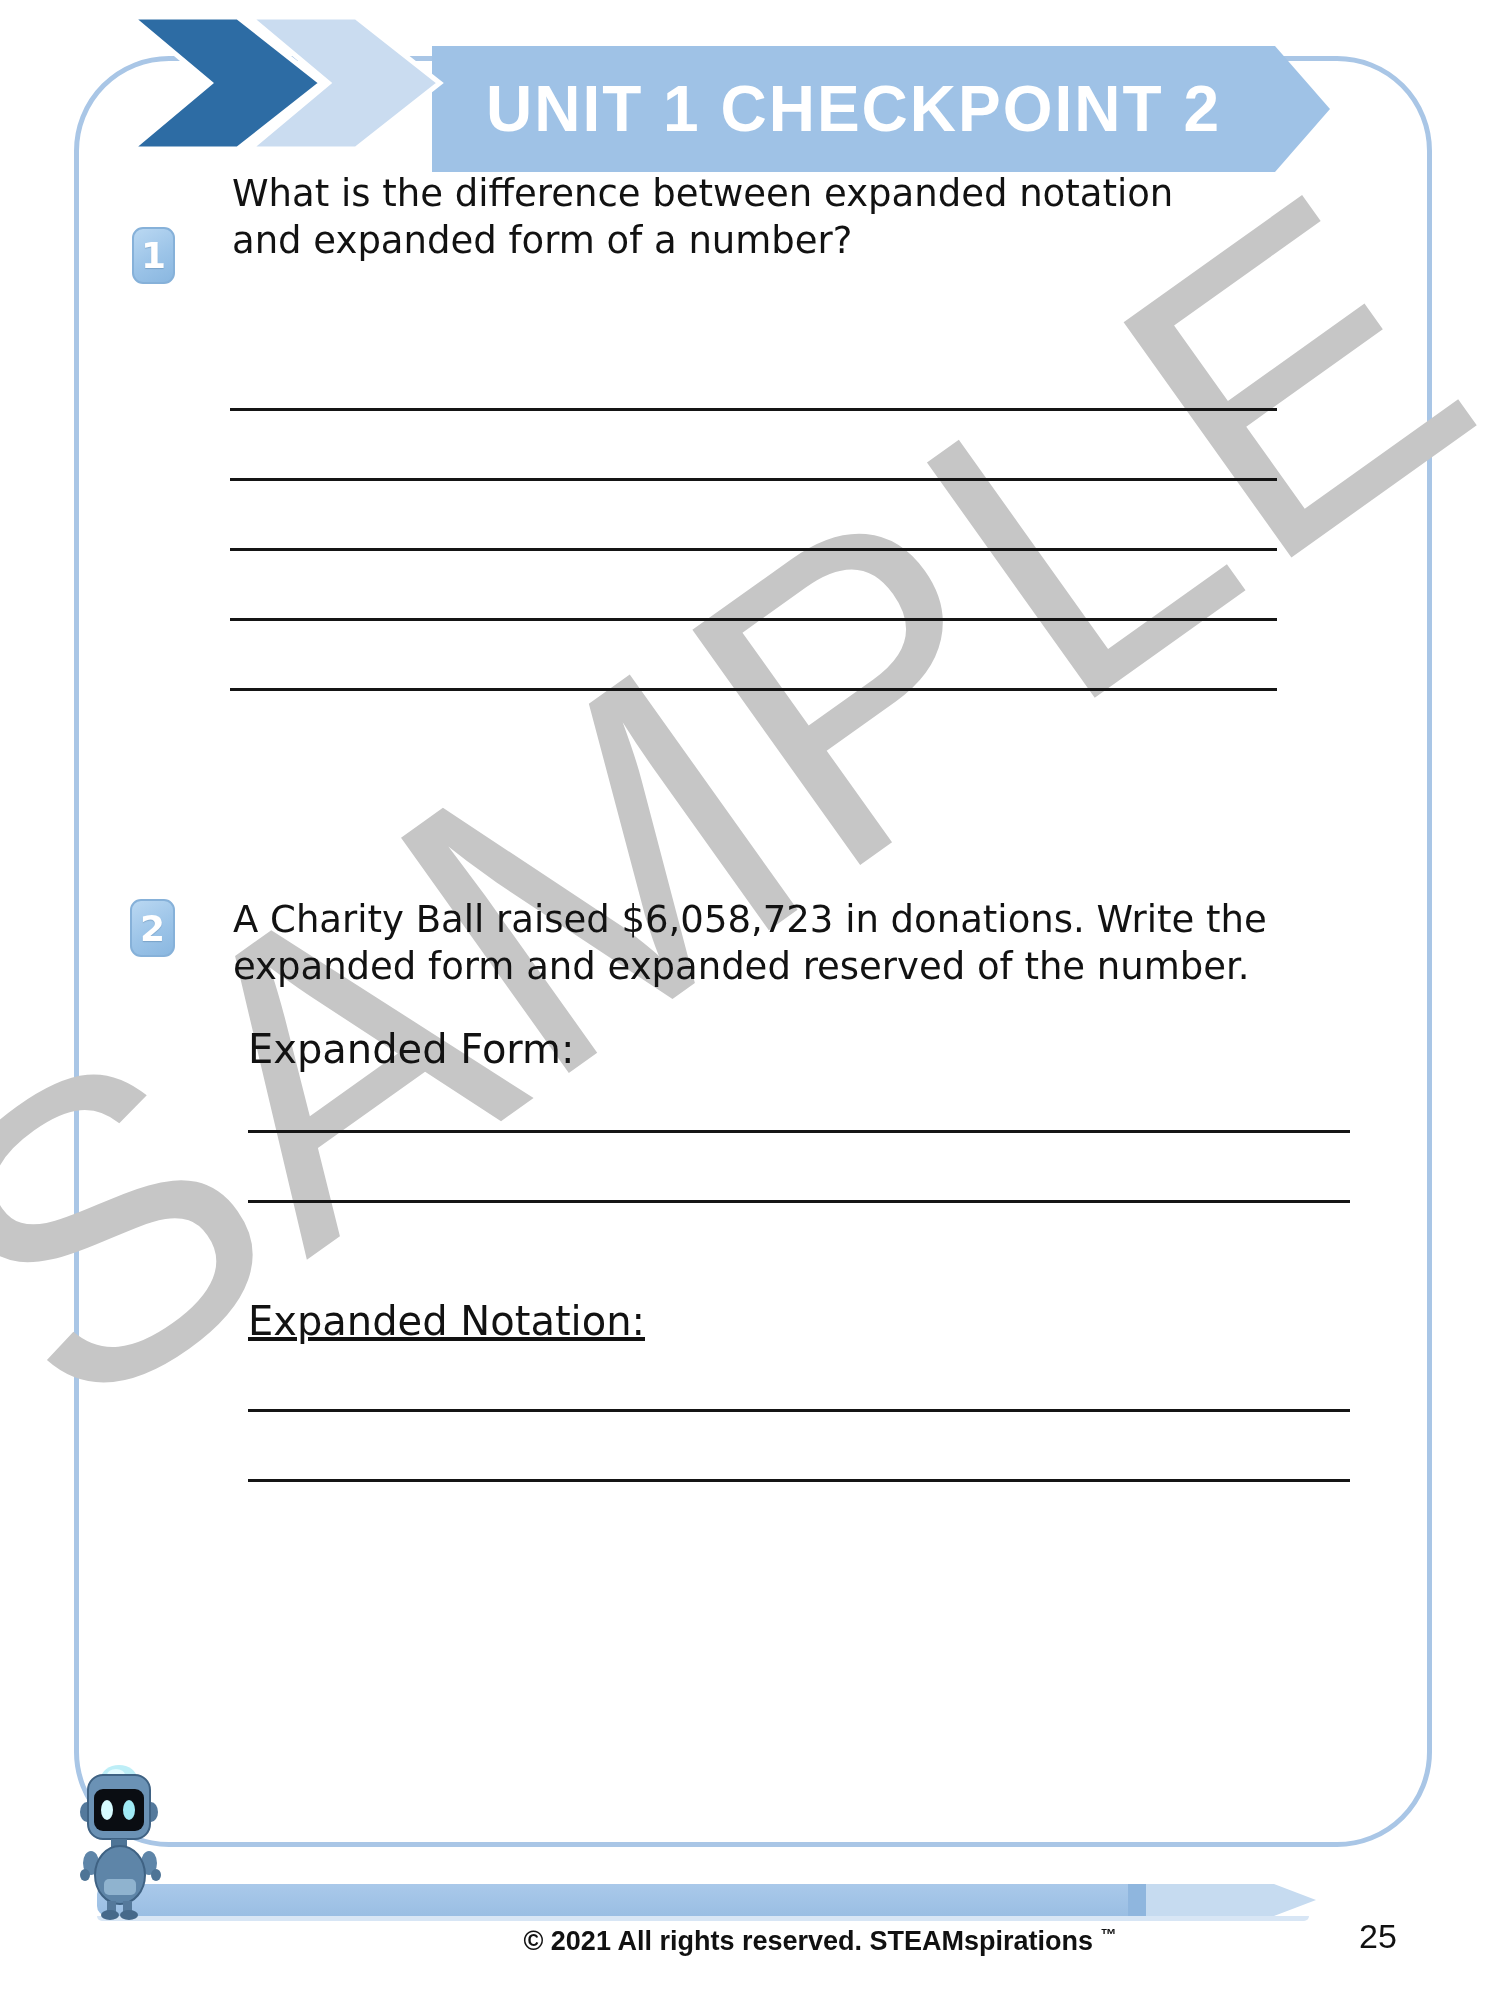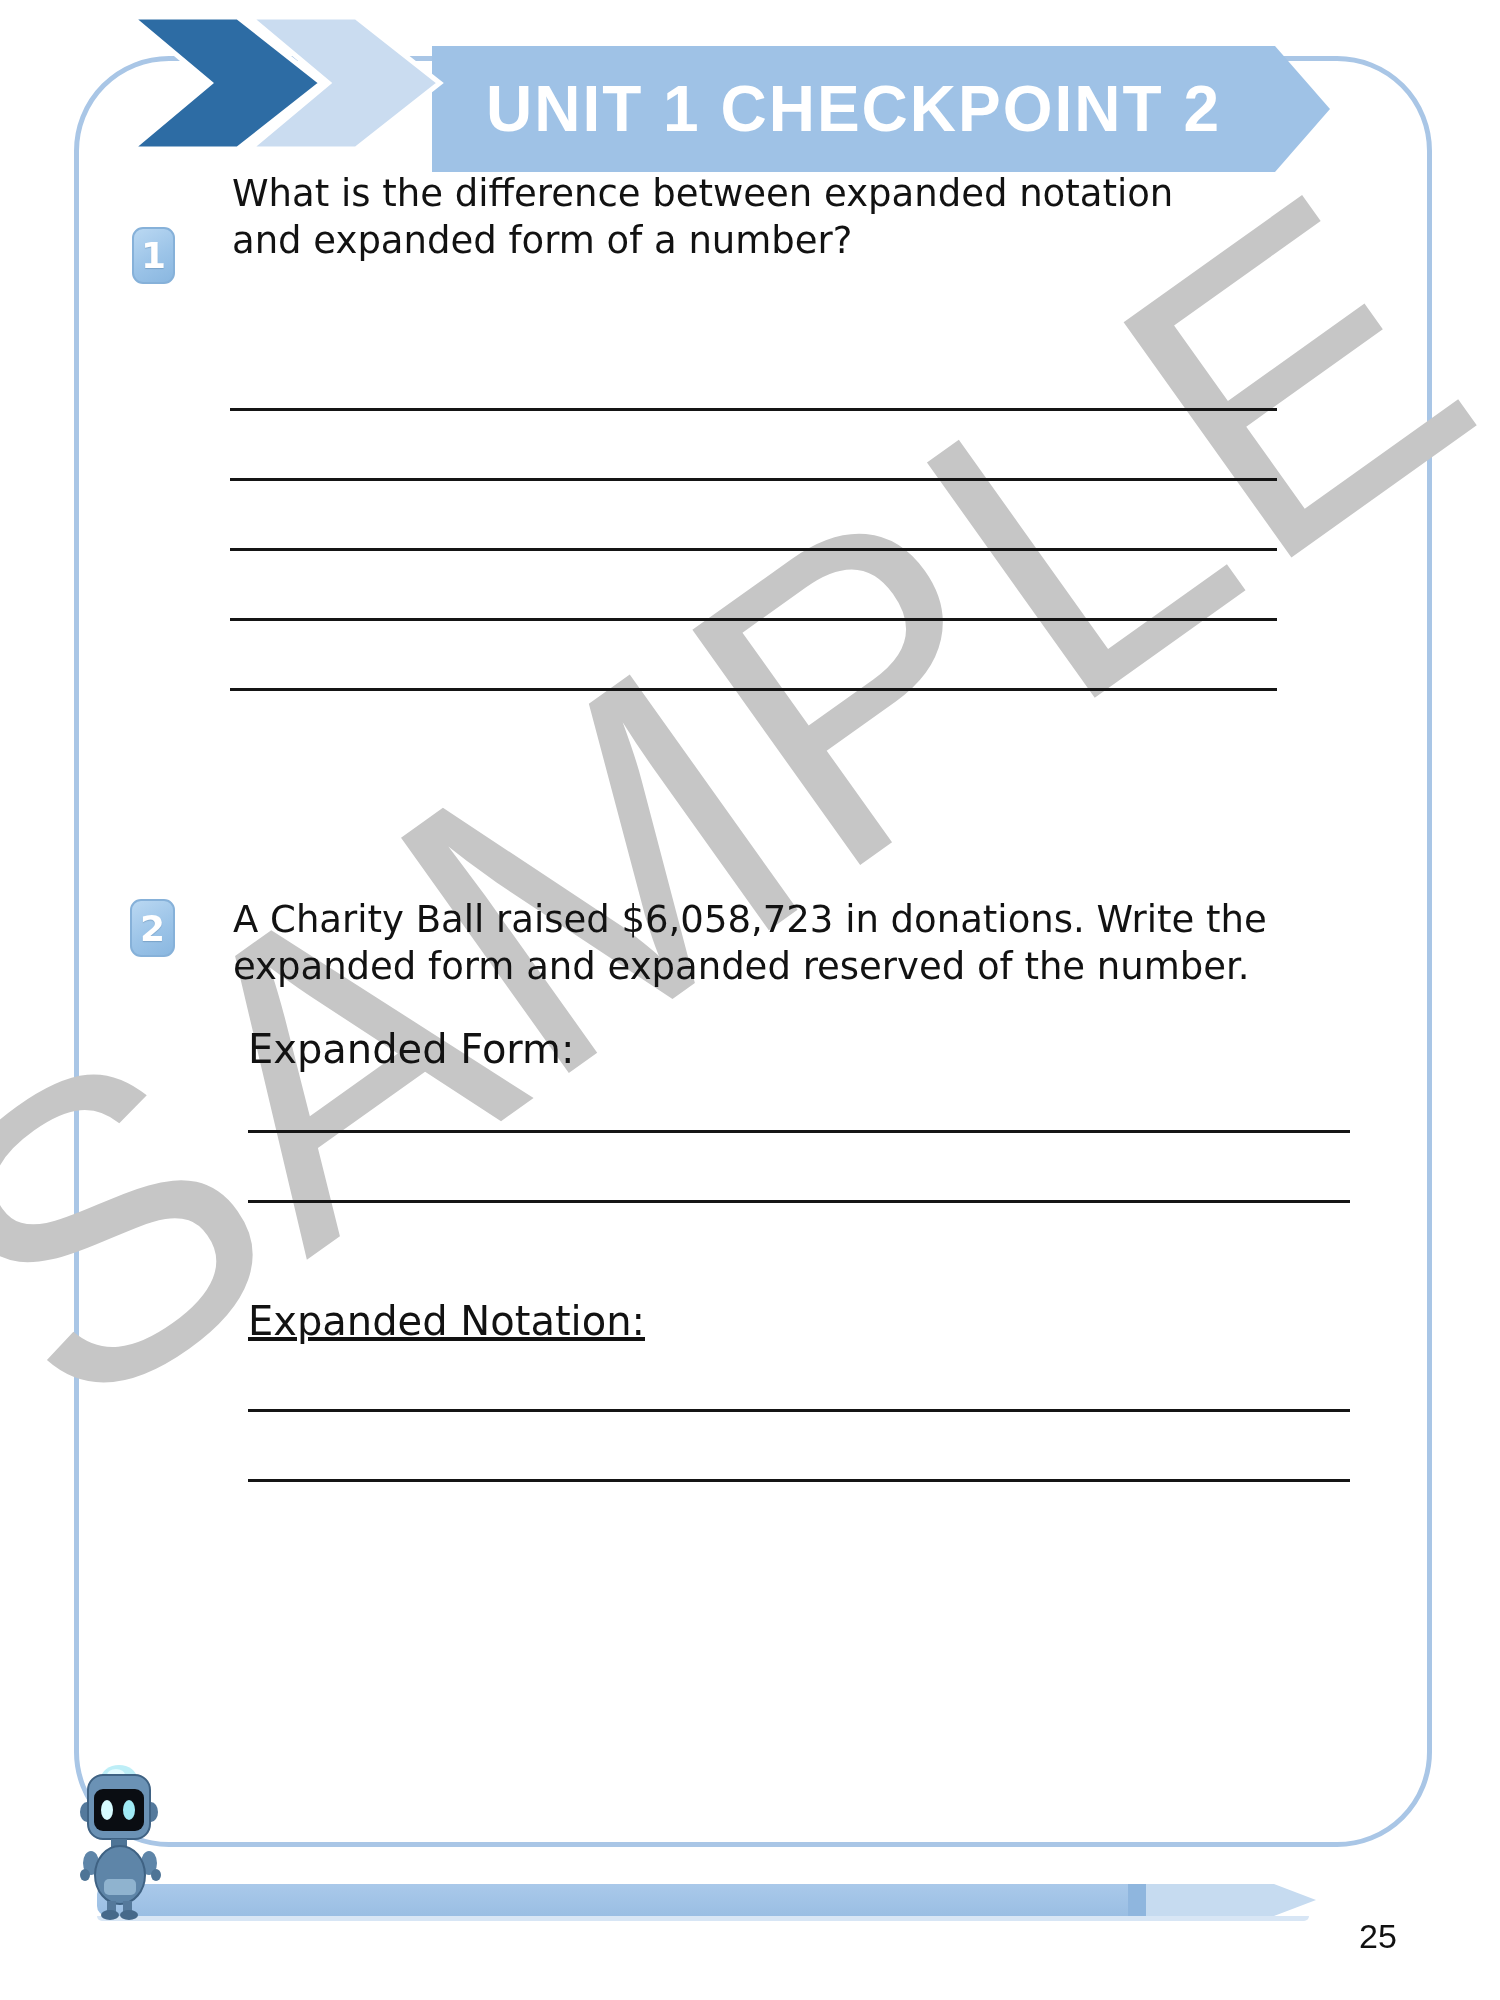--- a/index.html
+++ b/index.html
@@ -172,15 +172,19 @@
     <rect x="43" y="138" width="9" height="13" fill="#55799b"></rect>
     <ellipse cx="30" cy="152" rx="9" ry="5" fill="#46698a"></ellipse>
     <ellipse cx="49" cy="152" rx="9" ry="5" fill="#46698a"></ellipse>
   </svg>
 
   <div class="footer-bar-shadow"></div>
   <div class="footer-bar-main"></div>
   <div class="footer-bar-join"></div>
   <div class="footer-bar-tip"></div>
 
+  <div class="copyright">
+    <span>© 2021 All rights reserved. STEAMspirations</span>
+    <sup>™</sup>
+  </div>
   <div class="page-number">25</div>
 
 </div>
 
 </body></html>

